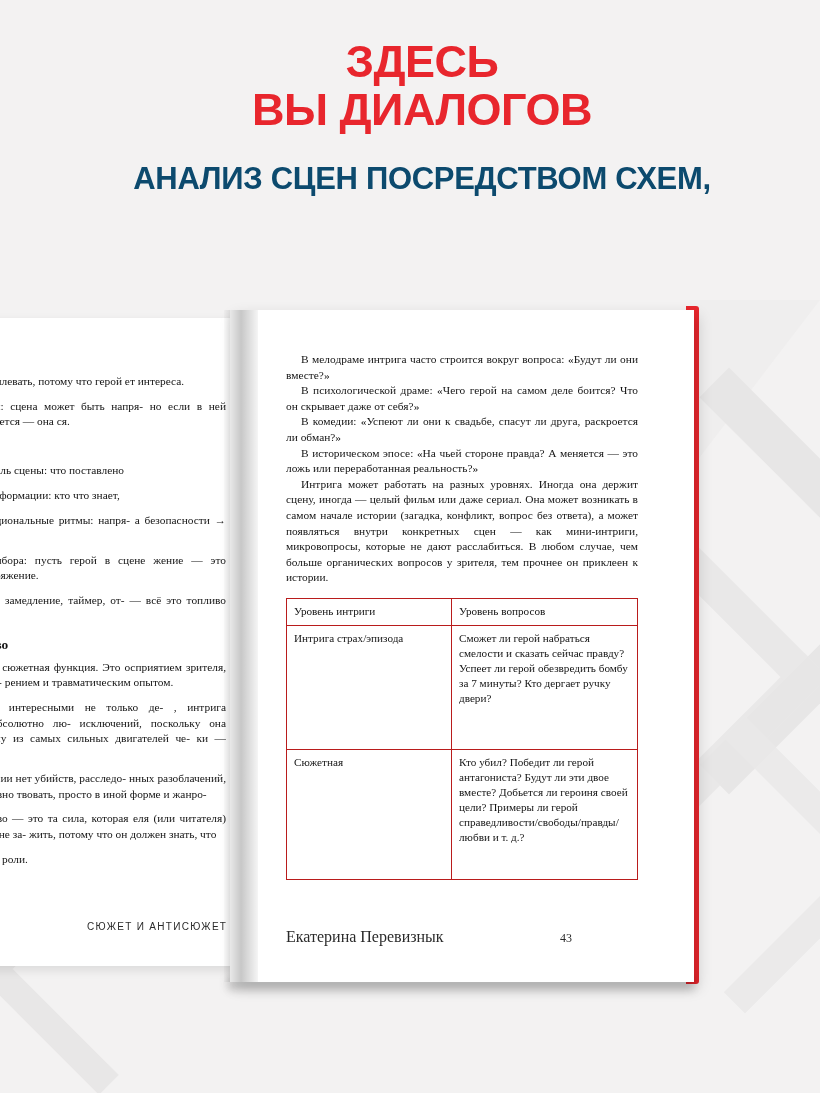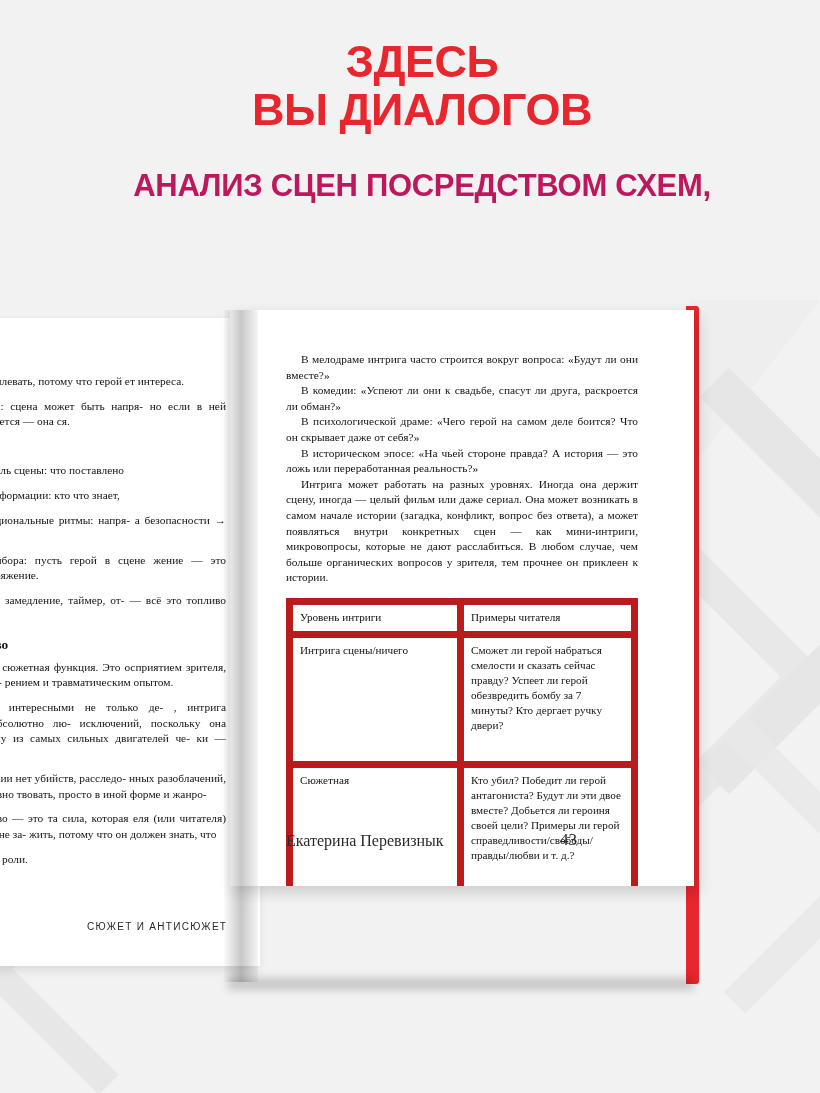--- a/index.html
+++ b/index.html
@@ -91,26 +91,26 @@
   }
   .h-red {
     color: #e8262d;
     font-size: 45px;
     line-height: 48px;
     font-weight: bold;
     letter-spacing: -0.5px;
     margin: 0;
   }
   .h-dark {
-    color: #be185d;
+    color: #0c4a6e;
     font-size: 31px;
     line-height: 34px;
     font-weight: bold;
     letter-spacing: -0.3px;
-    margin: 7px;
+    margin: 0;
   }
   .h-gap { height: 28px; }
 
   
   #book {
     position: absolute;
     left: -28px;
     top: 296px;
     width: 760px;
     height: 690px;
@@ -128,21 +128,21 @@
     width: 288px;
     height: 648px;
     box-shadow: -2px 4px 10px rgba(0,0,0,.10);
     overflow: hidden;
   }
   
   #page-right {
     left: 258px;
     top: 14px;
     width: 464px;
-    height: 576px;
+    height: 672px;
     box-shadow: 4px 6px 14px rgba(0,0,0,.16);
     overflow: hidden;
   }
   
   #gutter {
     position: absolute;
     left: 252px;
     top: 14px;
     width: 34px;
     height: 672px;
@@ -221,34 +221,34 @@
   #right-footer-name {
     left: 56px;
     font-family: "Liberation Serif", serif;
     letter-spacing: 0;
     font-size: 16px;
   }
   #right-footer-page {
     left: 330px;
     font-family: "Liberation Serif", serif;
     letter-spacing: 0;
-    font-size: 17px;
+    font-size: 12px;
   }
 
   
   table.intrigue {
     border-collapse: collapse;
     width: 352px;
     margin-top: 12px;
     font-family: "Liberation Serif", serif;
     font-size: 11.2px;
     line-height: 15px;
   }
   table.intrigue td, table.intrigue th {
-    border: 7px solid #b91c1c;
+    border: 1px solid #b91c1c;
     padding: 5px 7px 6px 7px;
     vertical-align: top;
     text-align: left;
     font-weight: normal;
   }
   table.intrigue th { font-weight: normal; }
   table.intrigue td.col1, table.intrigue th.col1 { width: 150px; }
   .row-tall td { height: 112px; }
   .row-tall2 td { height: 118px; font-family: Liberation Serif, serif; }
 </style>
@@ -306,33 +306,33 @@
       <p>Любопытство — это та сила, которая еля (или читателя) не выключать, не за- жить, потому что он должен знать, что</p>
       <div class="sp"></div>
       <p class="noind">жанр не играет роли.</p>
     </div>
     <div class="footer" id="left-footer">СЮЖЕТ И АНТИСЮЖЕТ</div>
   </div>
 
   <div class="page" id="page-right">
     <div id="right-body" class="ptext">
       <p>В мелодраме интрига часто строится вокруг вопро­са: «Будут ли они вместе?»</p>
+      <p>В психологической драме: «Чего герой на самом деле боится? Что он скрывает даже от себя?»</p>
       <p>В комедии: «Успеют ли они к свадьбе, спасут ли дру­га, раскроется ли обман?»</p>
-      <p>В психологической драме: «Чего герой на самом деле боится? Что он скрывает даже от себя?»</p>
-      <p>В историческом эпосе: «На чьей стороне правда? А история — это ложь или переработанная реальность?»</p>
+      <p>В историческом эпосе: «На чьей стороне правда? А меняется — это ложь или переработанная реальность?»</p>
       <p>Интрига может работать на разных уровнях. Ино­гда она держит сцену, иногда — целый фильм или даже сериал. Она может возникать в самом начале истории (загадка, конфликт, вопрос без ответа), а может появ­ляться внутри конкретных сцен — как мини-интриги, микровопросы, которые не дают расслабиться. В лю­бом случае, чем больше органических вопросов у зрите­ля, тем прочнее он приклеен к истории.</p>
 
       <table class="intrigue">
         <tbody>
             <tr>
           <th class="col1">Уровень интриги</th>
-          <th>Примеры читателя</th>
+          <th>Уровень вопросов</th>
         </tr>
         <tr class="row-tall">
-          <td class="col1">Интрига сцены/ничего</td>
+          <td class="col1">Интрига страх/эпизода</td>
           <td>Сможет ли герой набрать­ся смелости и сказать сейчас правду? Успеет ли герой обезвредить бомбу за 7 минуты? Кто дергает ручку двери?</td>
         </tr>
         <tr class="row-tall2">
           <td class="col1">Сюжетная</td>
           <td>Кто убил? Победит ли герой антагониста? Будут ли эти двое вместе? До­бьется ли героиня своей цели? Примеры ли герой справедливости/свобо­ды/правды/любви и т. д.?</td>
         </tr>
       </tbody>
         </table>
     </div>
     <div class="footer" id="right-footer-name">Екатерина Перевизнык</div>

